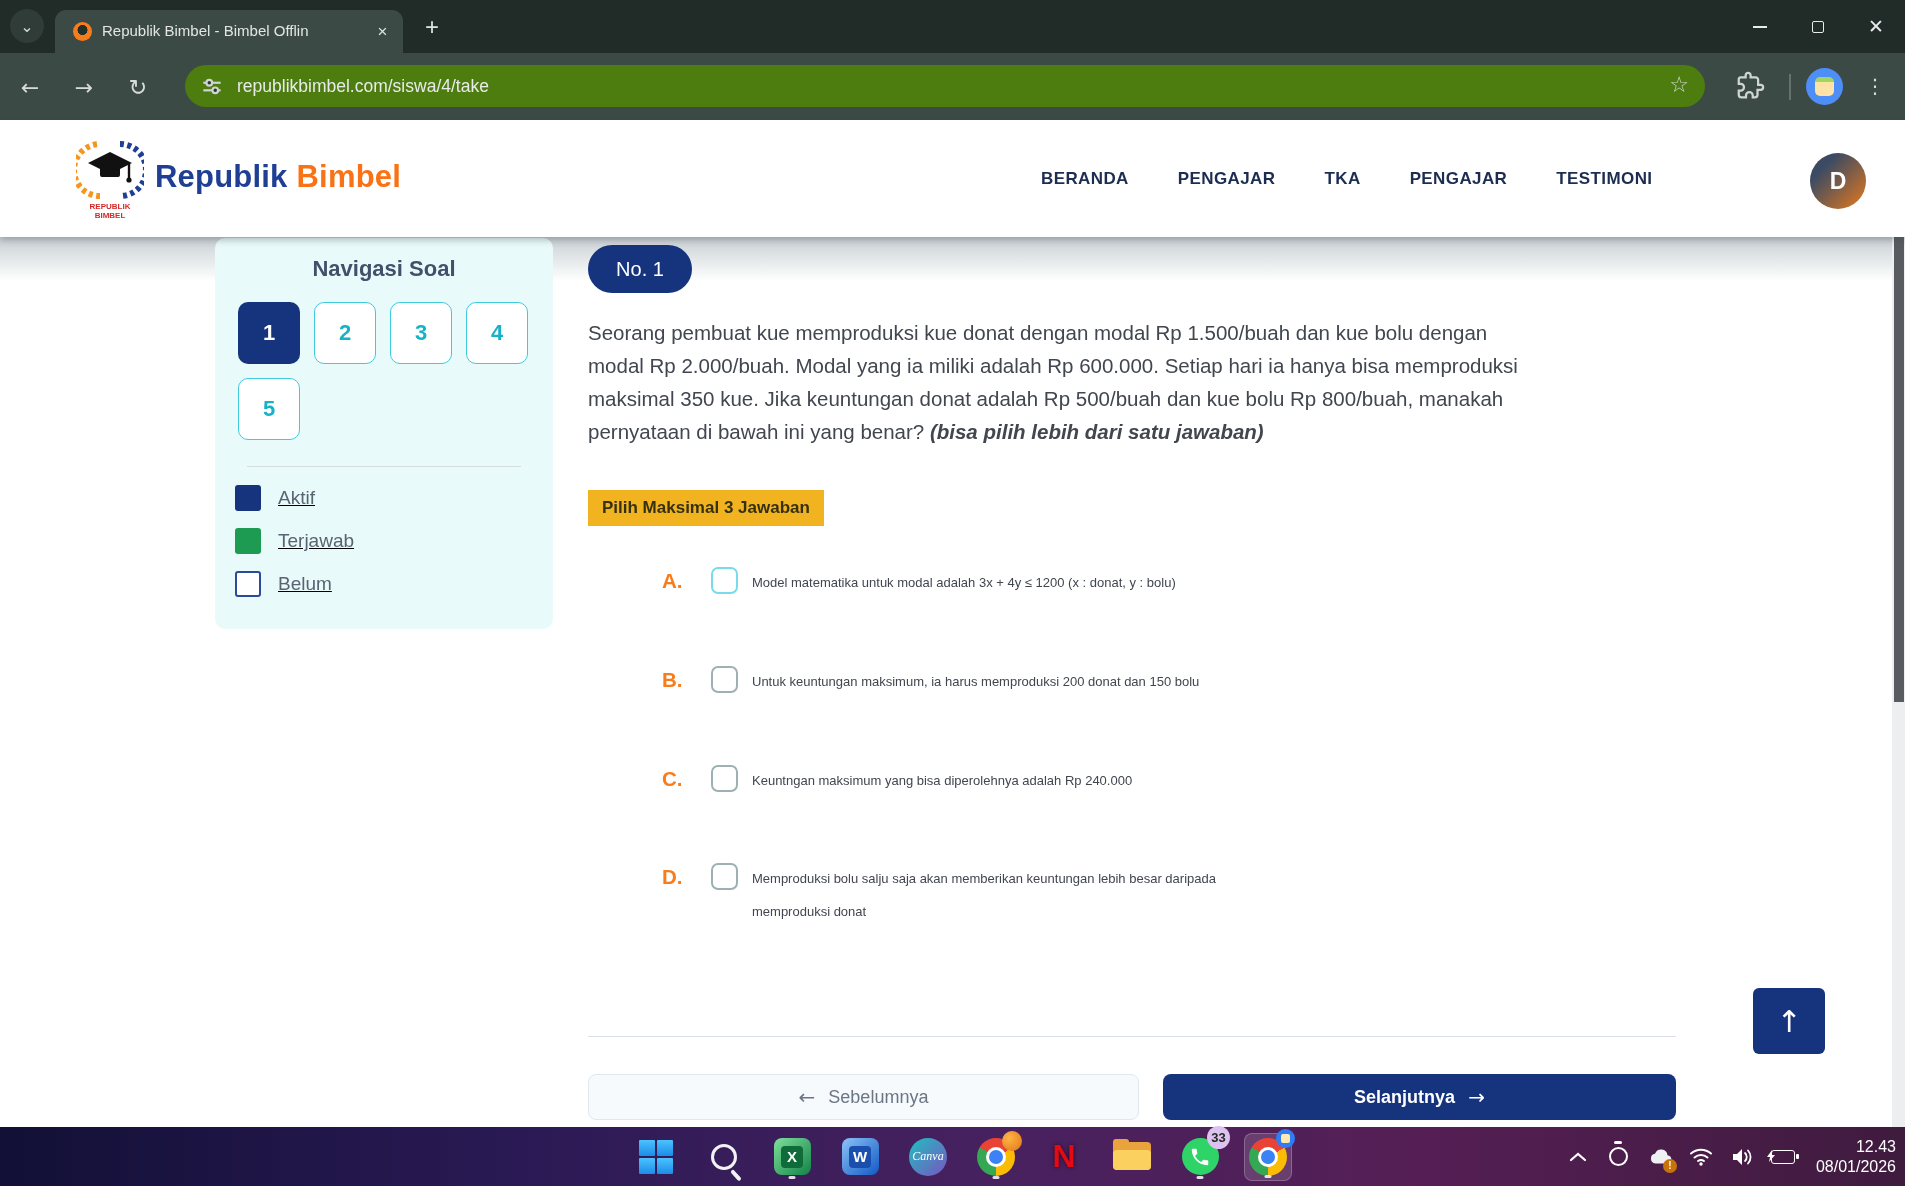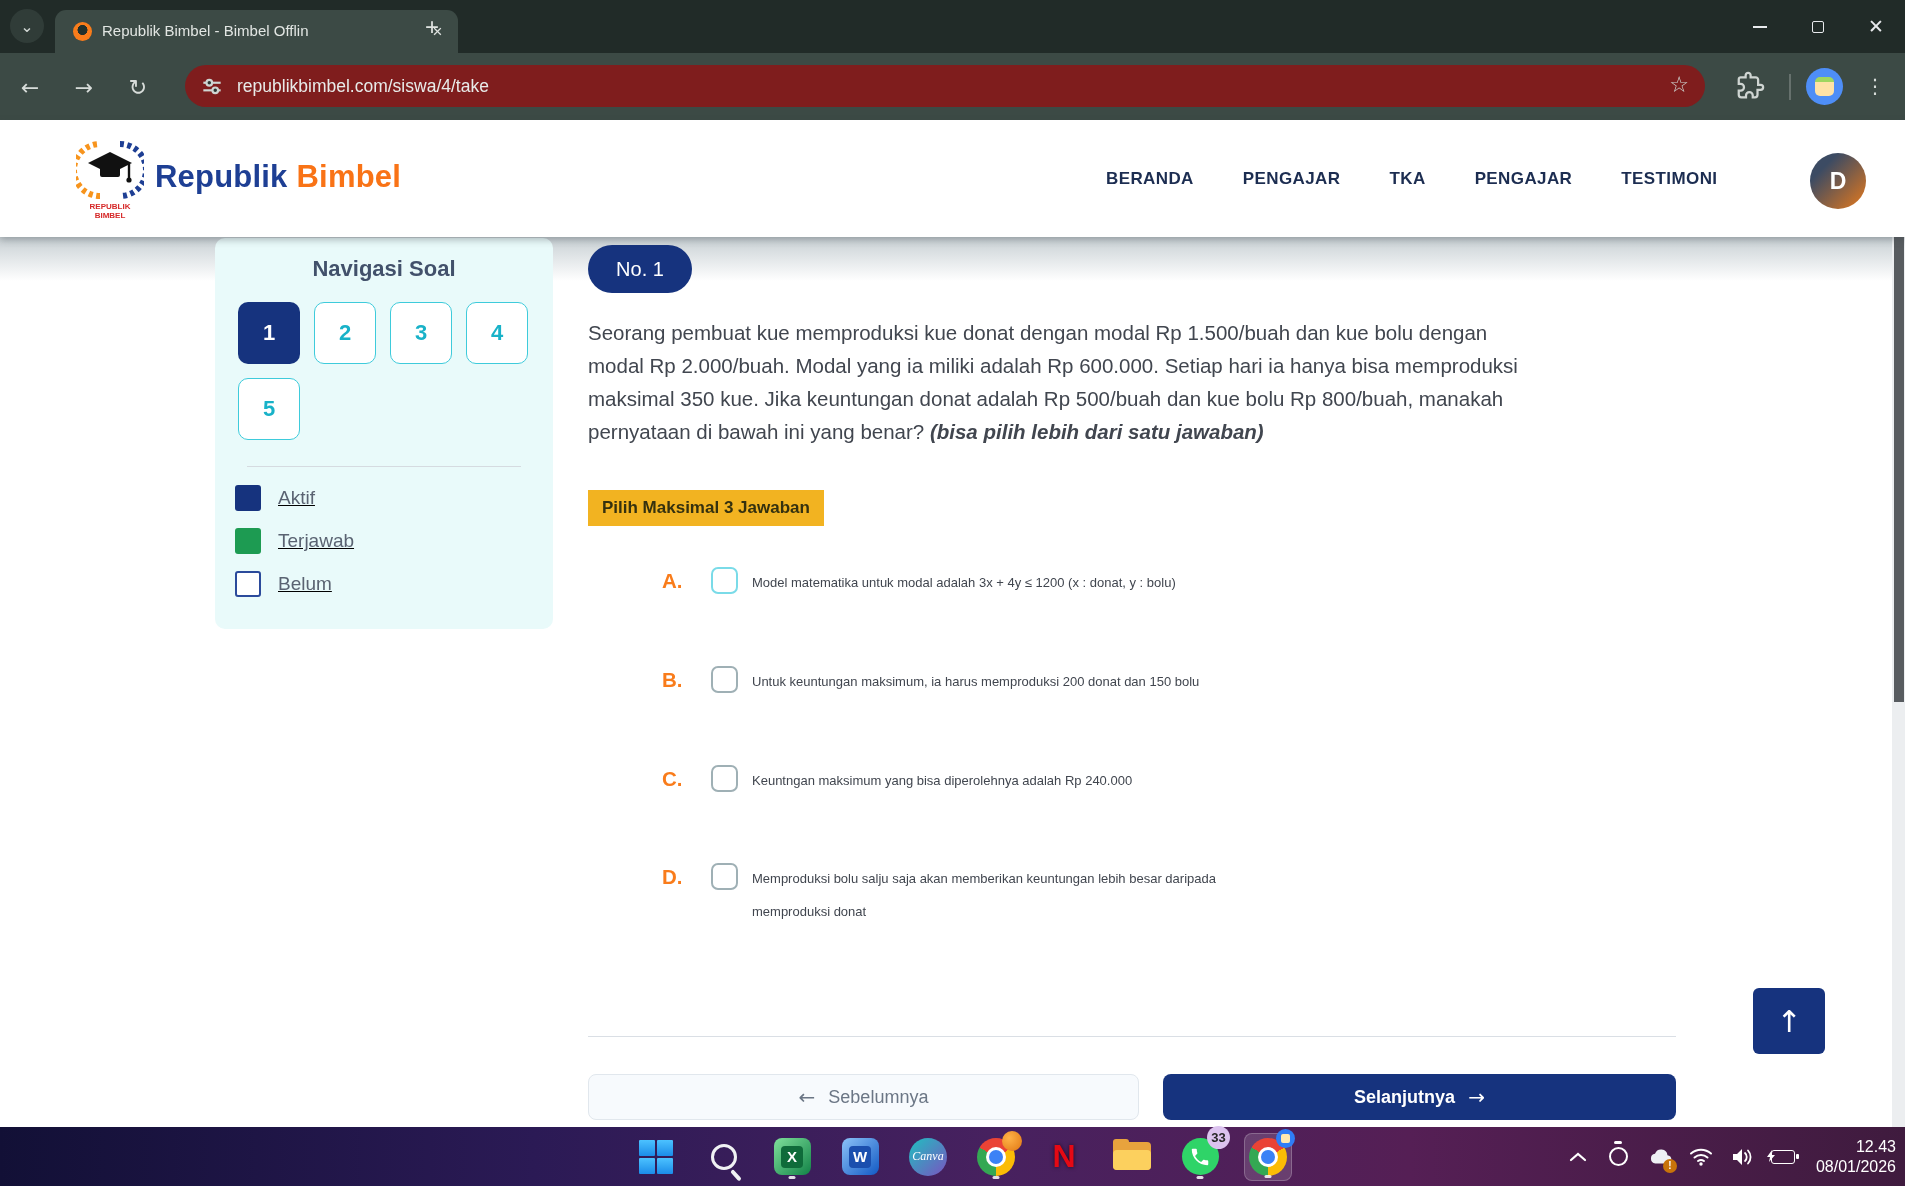--- a/index.html
+++ b/index.html
@@ -5,61 +5,61 @@
   * { margin:0; padding:0; box-sizing:border-box; }
   html,body { background:#000; }
   .screen{ position:relative; width:1905px; height:1186px; overflow:hidden; background:#fff;
            font-family:"Liberation Sans","DejaVu Sans",sans-serif; }
 
   
   .tabbar{ position:absolute; left:0; top:0; width:1905px; height:53px; background:#212b28; }
   .tab-search{ position:absolute; left:10px; top:9px; width:34px; height:34px; border-radius:50%;
                background:#303c38; color:#cfd5d2; display:flex; align-items:center; justify-content:center;
                font-size:16px; }
-  .tab{ position:absolute; left:55px; top:10px; width:403px; height:43px; background:#3c4a45;
+  .tab{ position:absolute; left:55px; top:10px; width:348px; height:43px; background:#3c4a45;
         border-radius:11px 11px 0 0;padding-left:45px; }
   .favicon{ position:absolute; left:18px; top:12px; width:19px; height:19px; border-radius:50%;
             background:radial-gradient(circle at 50% 42%, #22302c 0 33%, #f97c1b 36% 78%, #e2590d 100%); }
   .tab-title{ position:absolute; left:47px; top:12px; width:268px; height:20px; overflow:hidden;
               color:#e2e6e3; font-size:15px; white-space:nowrap;
               -webkit-mask-image:linear-gradient(90deg,#000 86%,transparent); mask-image:linear-gradient(90deg,#000 86%,transparent); }
   .tab-close{ position:absolute; right:10px; top:11px; width:21px; height:21px; color:#dfe3e0;
               display:flex; align-items:center; justify-content:center; font-size:17px; border-radius:50%; }
   .newtab{ position:absolute; left:417px; top:12px; width:30px; height:30px; color:#dfe3e0;
            display:flex; align-items:center; justify-content:center; font-size:24px; }
   .wincontrols{ position:absolute; right:0; top:0; height:53px; display:flex; }
   .winbtn{ width:58px; height:53px; display:flex; align-items:center; justify-content:center; color:#e8eaed; }
   .ico-min{ width:14px; height:0; border-top:2px solid #e8eaed; }
   .ico-max{ width:12px; height:12px; border:1.7px solid #e8eaed; border-radius:2px; }
   .ico-x{ font-size:19px; line-height:1; font-family:"DejaVu Sans",sans-serif; }
 
   .toolbar{ position:absolute; left:0; top:53px; width:1905px; height:67px; background:#3c4a45; }
   .navico{ position:absolute; top:18px; width:32px; height:32px; display:flex; align-items:center;
            justify-content:center; color:#d7dcd9; font-size:22px; font-family:"DejaVu Sans",sans-serif; }
-  .urlbar{ position:absolute; left:185px; top:12px; width:1520px; height:42px; background:#7f1d1d;
+  .urlbar{ position:absolute; left:185px; top:12px; width:1520px; height:42px; background:#4d7c0f;
            border-radius:21px; }
   .tune{ position:absolute; left:14px; top:8px; width:26px; height:26px; }
   .url-text{ position:absolute; left:52px; top:0; height:42px; line-height:42px; color:#e8ebe9; font-size:17.5px; }
   .star{ position:absolute; right:16px; top:7px; color:#cfd5d2; font-size:22px; font-family:"DejaVu Sans",sans-serif; }
   .ext{ position:absolute; left:1735px; top:18px; width:30px; height:30px; }
   .tb-div{ position:absolute; left:1789px; top:21px; width:2px; height:26px; background:rgba(255,255,255,.22); }
   .profile{ position:absolute; left:1806px; top:15px; width:37px; height:37px; border-radius:50%;
             background:#4e8ef7; overflow:hidden; }
   .profile i{ position:absolute; left:9px; top:9px; width:19px; height:19px; border-radius:5px;
               background:linear-gradient(180deg,#9fd65f 0 25%, #ffe2a6 25% 100%); }
   .menu-dots{ position:absolute; left:1860px; top:18px; width:30px; height:30px; color:#d7dcd9;
               display:flex; align-items:center; justify-content:center; font-size:20px; font-family:"DejaVu Sans",sans-serif; }
 
   
   .header{ position:absolute; left:0; top:120px; width:1905px; height:117px; background:#fff;
            box-shadow:0 3px 7px rgba(60,70,75,.35); z-index:5; }
   .logo{ position:absolute; left:76px; top:14px; }
   .brand{ position:absolute; left:155px; top:39px; font-size:31px; font-weight:700; letter-spacing:.2px; }
   .brand .b1{ color:#1e3f94; } .brand .b2{ color:#f97316; margin-left:9px; }
-  .nav{ position:absolute; left:1106px; top:0; height:117px; display:flex; align-items:center; gap:49px; }
+  .nav{ position:absolute; left:1041px; top:0; height:117px; display:flex; align-items:center; gap:49px; }
   .nav span{ color:#1c2d51; font-size:17px; font-weight:600; letter-spacing:.4px; }
   .avatar{ position:absolute; left:1810px; top:153px; width:56px; height:56px; border-radius:50%;
            background:linear-gradient(135deg,#3c4b63 25%,#c4702a 85%); color:#fff; display:flex;
            align-items:center; justify-content:center; font-size:23px; font-weight:700; z-index:6; }
 
   
   .content-shadow{ position:absolute; left:0; top:237px; width:1905px; height:44px;
                    background:linear-gradient(rgba(170,182,188,.65), rgba(255,255,255,0)); }
 
   .sidebar{ position:absolute; left:215px; top:238px; width:338px; height:391px; background:#e9fafa;

